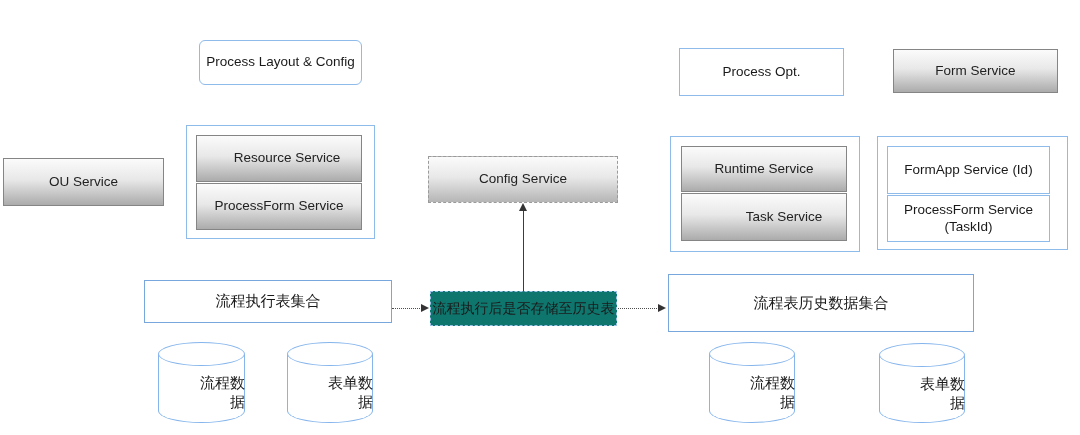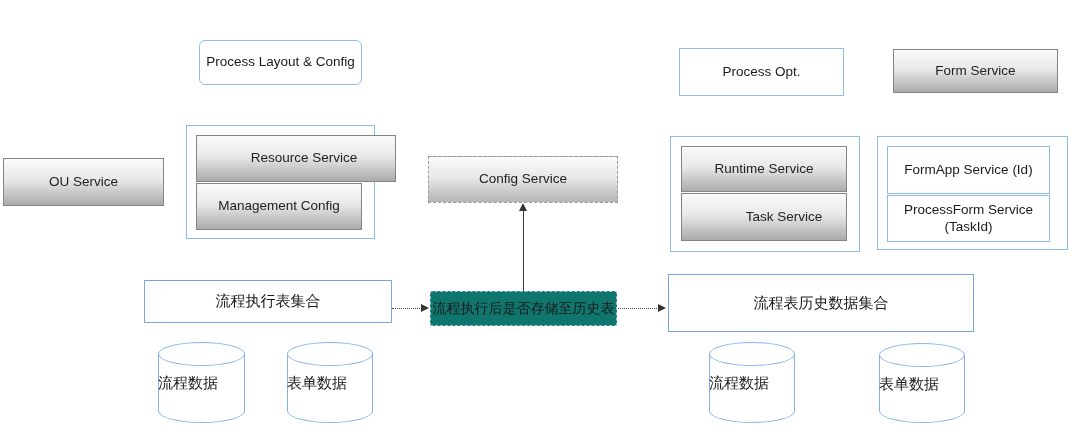--- a/index.html
+++ b/index.html
@@ -32,22 +32,22 @@
     position:absolute; left:0; right:0; top:0; height:24px;
     border:1px solid #85b5ec; border-radius:50%; background:#fff;
     box-sizing:border-box; z-index:2;
   }
   .cyl-body {
     position:absolute; left:0; right:0; top:12px; bottom:0;
     border:1px solid #85b5ec; border-top:none; background:#fff;
     border-radius:0 0 50% 50% / 0 0 12px 12px; box-sizing:border-box;
   }
   .cyl-label {
-    position:absolute; left:0; right:0; top:40%; text-align:left;
-    font-size:15px; z-index:3;
+    position:absolute; left:0; right:0; top:40%; text-align:right;
+    font-size:15px; z-index:3;padding-left:40px;
   }
   
   .hline { position:absolute; height:0; border-top:1.6px dotted #4d4d4d; }
   .vline { position:absolute; width:0;  border-left:1px solid #3c3c3c; }
   .head-right {
     position:absolute; width:0; height:0;
     border-left:8px solid #333333;
     border-top:4px solid transparent; border-bottom:4px solid transparent;
   }
   .head-up {
@@ -71,25 +71,25 @@
 
   <div class="node gray-box" style="left:893px;top:49px;width:165px;height:44px;">
     <span>Form Service</span>
   </div>
 
   <div class="node gray-box" style="left:3px;top:158px;width:161px;height:48px;justify-content:center;">
     <span>OU Service</span>
   </div>
 
   <div class="node container" style="left:186px;top:125px;width:189px;height:114px;"></div>
-  <div class="node gray-box" style="left:196px;top:135px;width:200px;height:47px;padding-left:16px;">
+  <div class="node gray-box" style="left:196px;top:135px;width:166px;height:47px;padding-left:16px;">
     <span>Resource Service</span>
   </div>
   <div class="node gray-box" style="left:196px;top:183px;width:166px;height:47px;">
-    <span>Management Config</span>
+    <span>ProcessForm Service</span>
   </div>
 
   <div class="node dashed-gray" style="left:428px;top:156px;width:190px;height:47px;">
     <span>Config Service</span>
   </div>
 
   <div class="node container" style="left:670px;top:136px;width:190px;height:116px;"></div>
   <div class="node gray-box" style="left:681px;top:146px;width:166px;height:46px;">
     <span>Runtime Service</span>
   </div>

